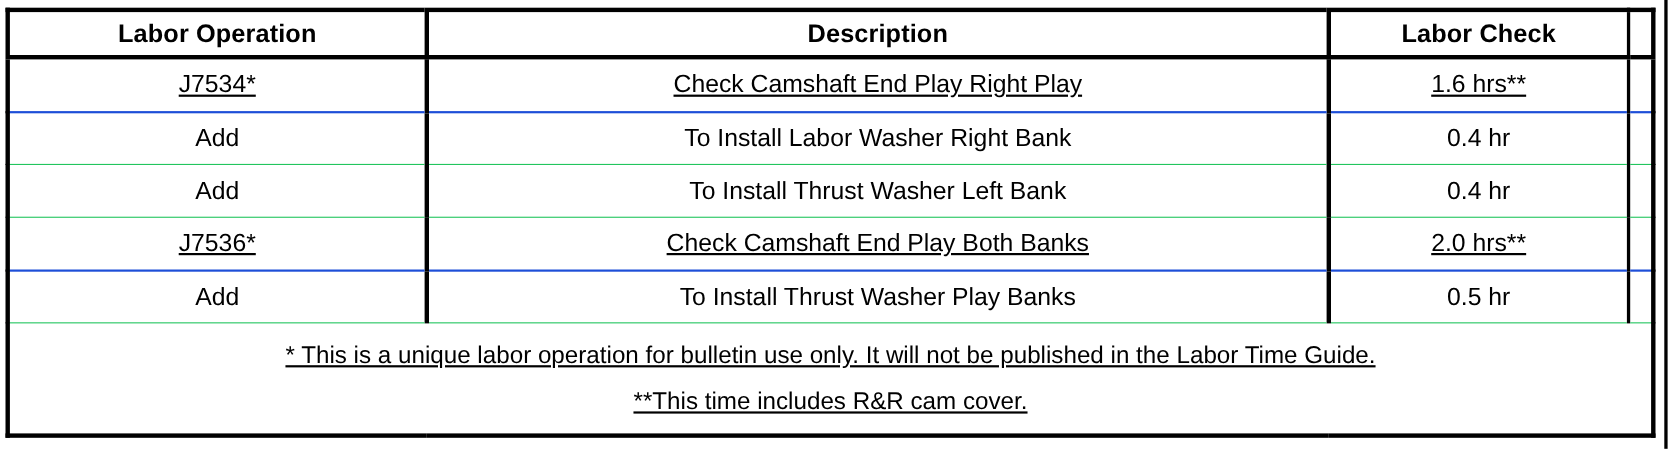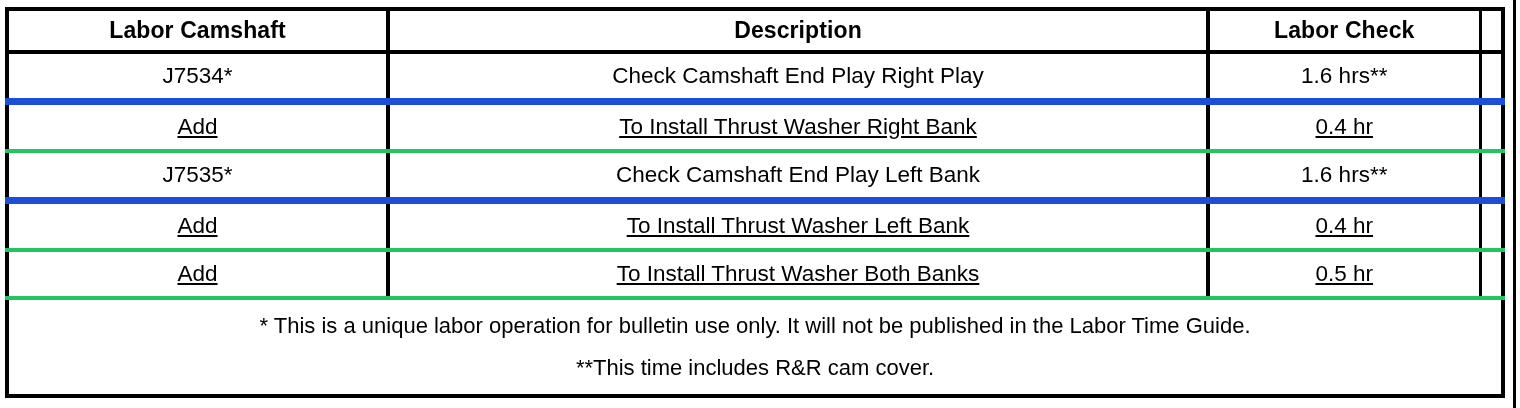--- a/index.html
+++ b/index.html
@@ -62,33 +62,33 @@
     letter-spacing: 0.1px;
     border-bottom: 4px solid #000000;
   }
 
   
   .data-cell {
     height: 42px;
     font-size: 22.5px;
     font-weight: normal;
   }
-  .sep-thin { border-bottom: 7px solid #1d4ed8; }
-  .sep-thick { border-bottom: 4px solid #22c55e; text-decoration: underline; }
+  .sep-thin { border-bottom: 2px solid #1d4ed8; text-decoration: underline; }
+  .sep-thick { border-bottom: 1px solid #22c55e; }
 
   
   .note-cell {
     height: 90px;
     text-align: left;
     vertical-align: top;
     padding: 9px 0 0 6px;
     font-size: 22px;
     line-height: 1.0;
   }
-  .note-line { margin: 0; padding: 0; white-space: nowrap; }
+  .note-line { margin: 0; padding: 0; white-space: nowrap; text-decoration: underline; }
   .note-gap { height: 20px; }
 
   
   .page-edge {
     position: absolute;
     left: 1513px;
     top: 0px;
     width: 3px;
     height: 408px;
     background: #000000;
@@ -102,61 +102,61 @@
   <table class="labor-table">
     <colgroup>
       <col class="c-op">
       <col class="c-desc">
       <col class="c-time">
       <col class="c-pad">
     </colgroup>
 
     <thead>
       <tr>
-        <th class="hdr-cell v-div">Labor Camshaft</th>
+        <th class="hdr-cell v-div">Labor Operation</th>
         <th class="hdr-cell v-div">Description</th>
         <th class="hdr-cell v-div-thin">Labor Check</th>
         <th class="hdr-cell"></th>
       </tr>
     </thead>
 
     <tbody>
 
       <tr>
         <td class="data-cell v-div sep-thin">J7534*</td>
         <td class="data-cell v-div sep-thin">Check Camshaft End Play Right Play</td>
         <td class="data-cell v-div-thin sep-thin">1.6 hrs**</td>
         <td class="data-cell sep-thin"></td>
       </tr>
 
       <tr>
         <td class="data-cell v-div sep-thick">Add</td>
-        <td class="data-cell v-div sep-thick">To Install Thrust Washer Right Bank</td>
+        <td class="data-cell v-div sep-thick">To Install Labor Washer Right Bank</td>
         <td class="data-cell v-div-thin sep-thick">0.4 hr</td>
         <td class="data-cell sep-thick"></td>
       </tr>
 
-      <tr>
-        <td class="data-cell v-div sep-thin">J7535*</td>
-        <td class="data-cell v-div sep-thin">Check Camshaft End Play Left Bank</td>
-        <td class="data-cell v-div-thin sep-thin">1.6 hrs**</td>
-        <td class="data-cell sep-thin"></td>
-      </tr>
 
       <tr>
         <td class="data-cell v-div sep-thick">Add</td>
         <td class="data-cell v-div sep-thick">To Install Thrust Washer Left Bank</td>
         <td class="data-cell v-div-thin sep-thick">0.4 hr</td>
         <td class="data-cell sep-thick"></td>
       </tr>
 
+      <tr>
+        <td class="data-cell v-div sep-thin">J7536*</td>
+        <td class="data-cell v-div sep-thin">Check Camshaft End Play Both Banks</td>
+        <td class="data-cell v-div-thin sep-thin">2.0 hrs**</td>
+        <td class="data-cell sep-thin"></td>
+      </tr>
 
       <tr>
         <td class="data-cell v-div sep-thick">Add</td>
-        <td class="data-cell v-div sep-thick">To Install Thrust Washer Both Banks</td>
+        <td class="data-cell v-div sep-thick">To Install Thrust Washer Play Banks</td>
         <td class="data-cell v-div-thin sep-thick">0.5 hr</td>
         <td class="data-cell sep-thick"></td>
       </tr>
 
       <tr>
         <td class="note-cell" colspan="4">
           <p class="note-line">* This is a unique labor operation for bulletin use only. It will not be published in the Labor Time Guide.</p>
           <div class="note-gap"></div>
           <p class="note-line">**This time includes R&amp;R cam cover.</p>
         </td>

